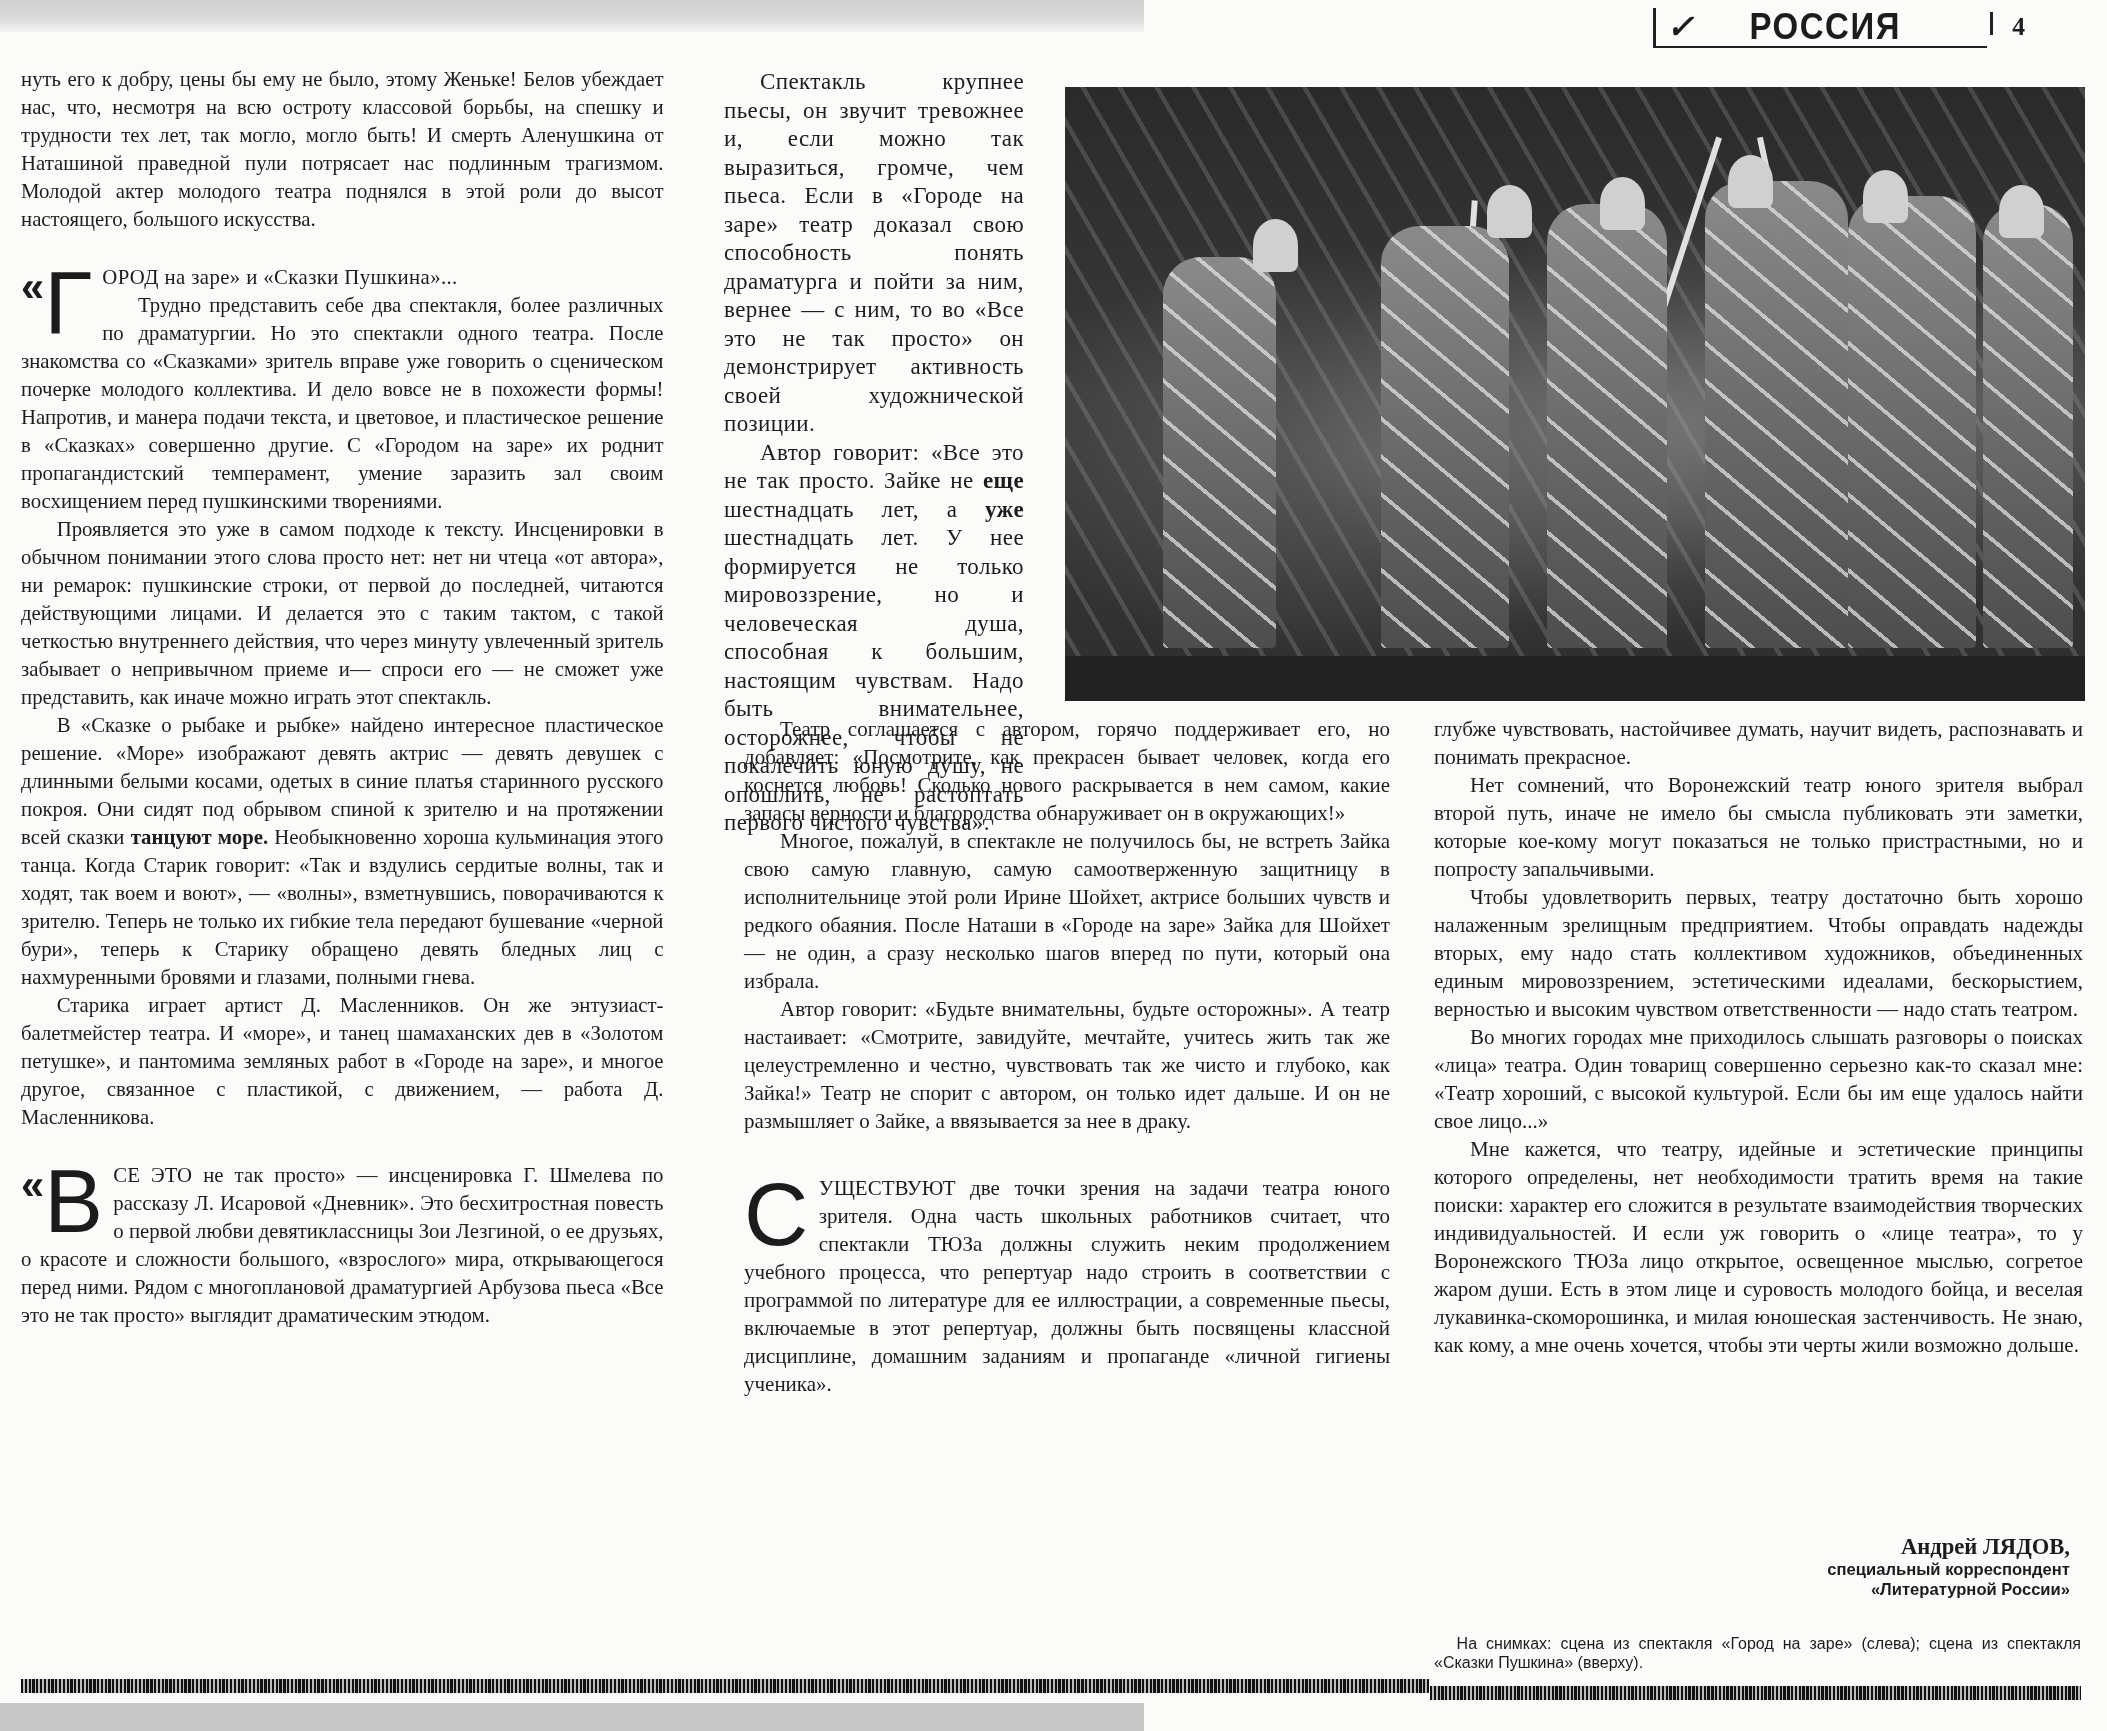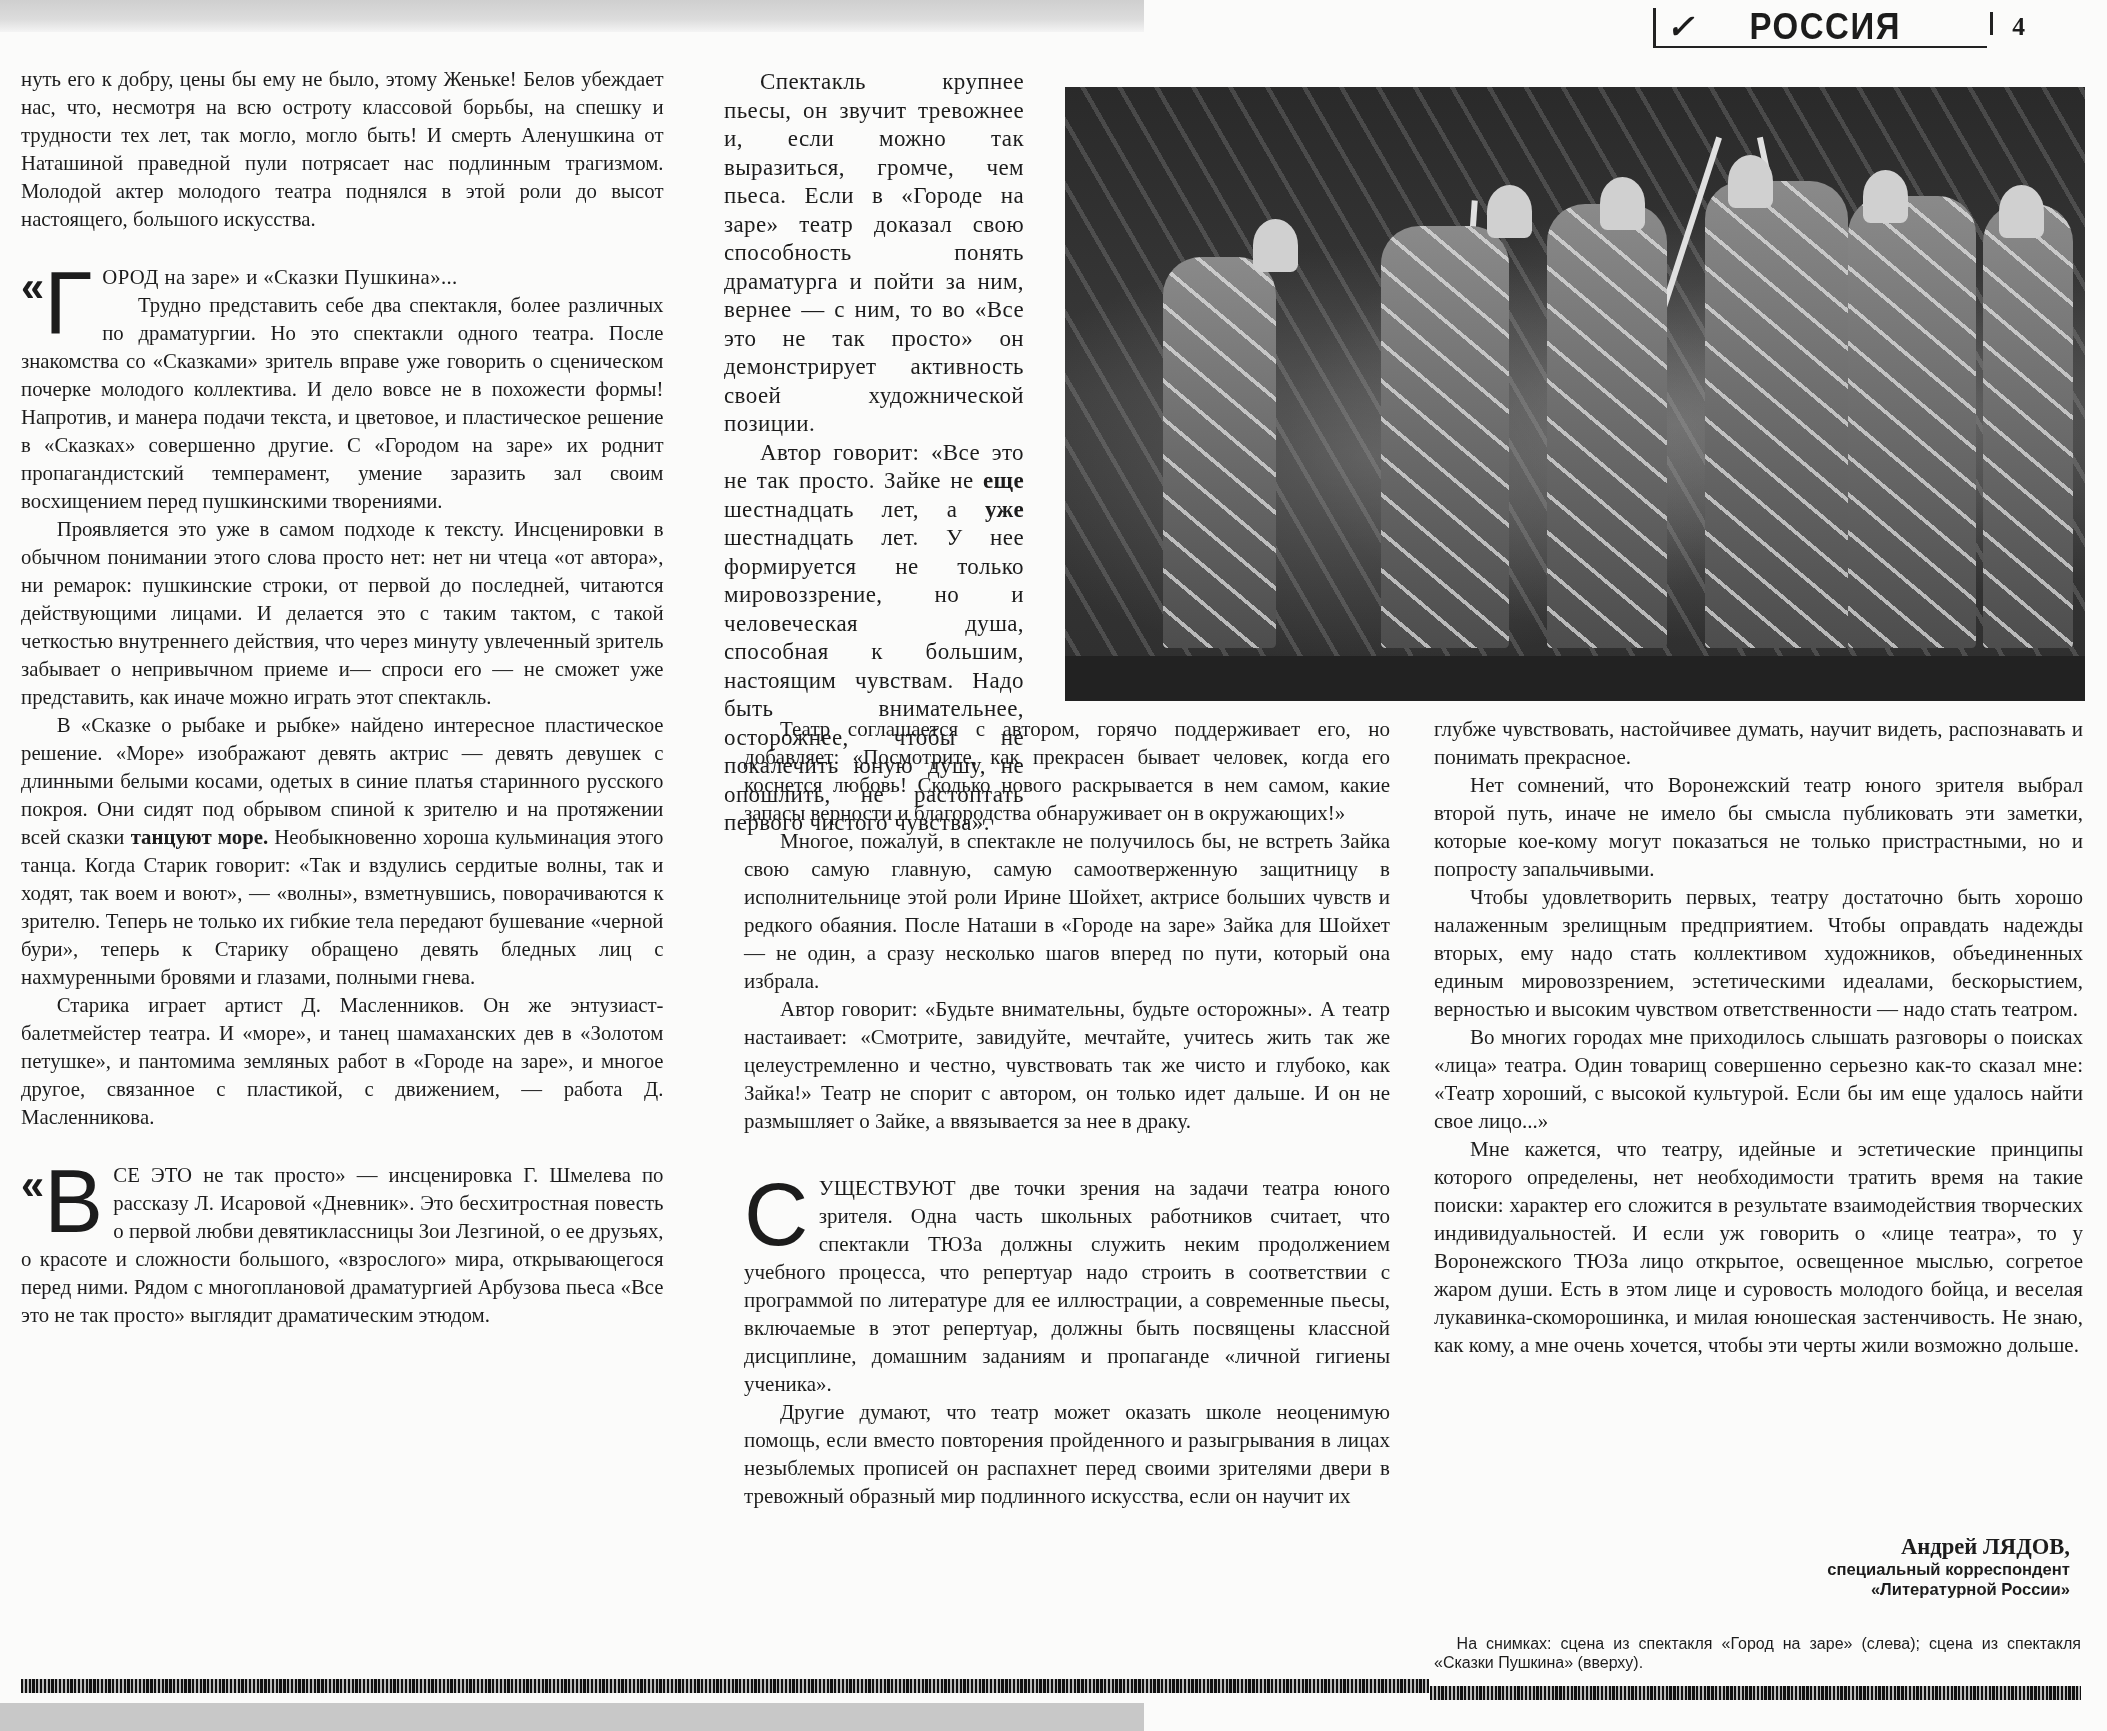--- a/index.html
+++ b/index.html
@@ -137,21 +137,20 @@
 
 <div class="col" id="mid-wide">
   <p>Театр соглашается с автором, горячо поддерживает его, но добавляет: «Посмотрите, как прекрасен бывает человек, когда его коснется любовь! Сколько нового раскрывается в нем самом, какие запасы верности и благородства обнаруживает он в окружающих!»</p>
   <p>Многое, пожалуй, в спектакле не получилось бы, не встреть Зайка свою самую главную, самую самоотверженную защитницу в исполнительнице этой роли Ирине Шойхет, актрисе больших чувств и редкого обаяния. После Наташи в «Городе на заре» Зайка для Шойхет — не один, а сразу несколько шагов вперед по пути, который она избрала.</p>
   <p>Автор говорит: «Будьте внимательны, будьте осторожны». А театр настаивает: «Смотрите, завидуйте, мечтайте, учитесь жить так же целеустремленно и честно, чувствовать так же чисто и глубоко, как Зайка!» Театр не спорит с автором, он только идет дальше. И он не размышляет о Зайке, а ввязывается за нее в драку.</p>
   <div class="gap" style="height:39px"></div>
   <div class="initial-block">
     <span class="initial">С</span>
     <p class="noind"><span>УЩЕСТВУЮТ</span><span> две точки зрения на задачи театра юного зрителя. Одна часть школьных работников считает, что спектакли ТЮЗа должны служить неким продолжением учебного процесса, что репертуар надо строить в соответствии с программой по литературе для ее иллюстрации, а современные пьесы, включаемые в этот репертуар, должны быть посвящены классной дисциплине, домашним заданиям и пропаганде «личной гигиены ученика».</span></p>
   </div>
-  <p>Другие думают, что театр может оказать школе неоценимую помощь, если вместо повторения пройденного и разыгрывания в лицах незыблемых прописей он распахнет перед своими зрителями двери в тревожный образный мир подлинного искусства, если он научит их</p>
 </div>
 
 <div class="col" id="right">
   <p class="noind">глубже чувствовать, настойчивее думать, научит видеть, распознавать и понимать прекрасное.</p>
   <p>Нет сомнений, что Воронежский театр юного зрителя выбрал второй путь, иначе не имело бы смысла публиковать эти заметки, которые кое-кому могут показаться не только пристрастными, но и попросту запальчивыми.</p>
   <p>Чтобы удовлетворить первых, театру достаточно быть хорошо налаженным зрелищным предприятием. Чтобы оправдать надежды вторых, ему надо стать коллективом художников, объединенных единым мировоззрением, эстетическими идеалами, бескорыстием, верностью и высоким чувством ответственности — надо стать театром.</p>
   <p>Во многих городах мне приходилось слышать разговоры о поисках «лица» театра. Один товарищ совершенно серьезно как-то сказал мне: «Театр хороший, с высокой культурой. Если бы им еще удалось найти свое лицо...»</p>
   <p>Мне кажется, что театру, идейные и эстетические принципы которого определены, нет необходимости тратить время на такие поиски: характер его сложится в результате взаимодействия творческих индивидуальностей. И если уж говорить о «лице театра», то у Воронежского ТЮЗа лицо открытое, освещенное мыслью, согретое жаром души. Есть в этом лице и суровость молодого бойца, и веселая лукавинка-скоморошинка, и милая юношеская застенчивость. Не знаю, как кому, а мне очень хочется, чтобы эти черты жили возможно дольше.</p>
 </div>
 

